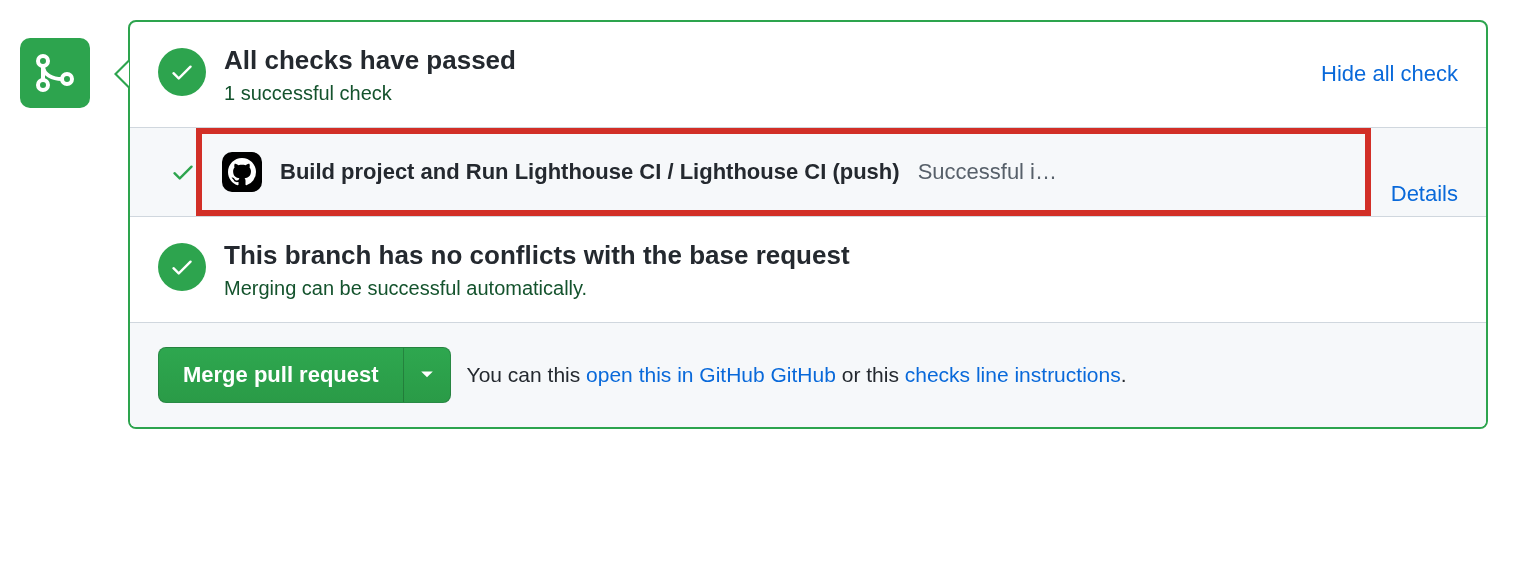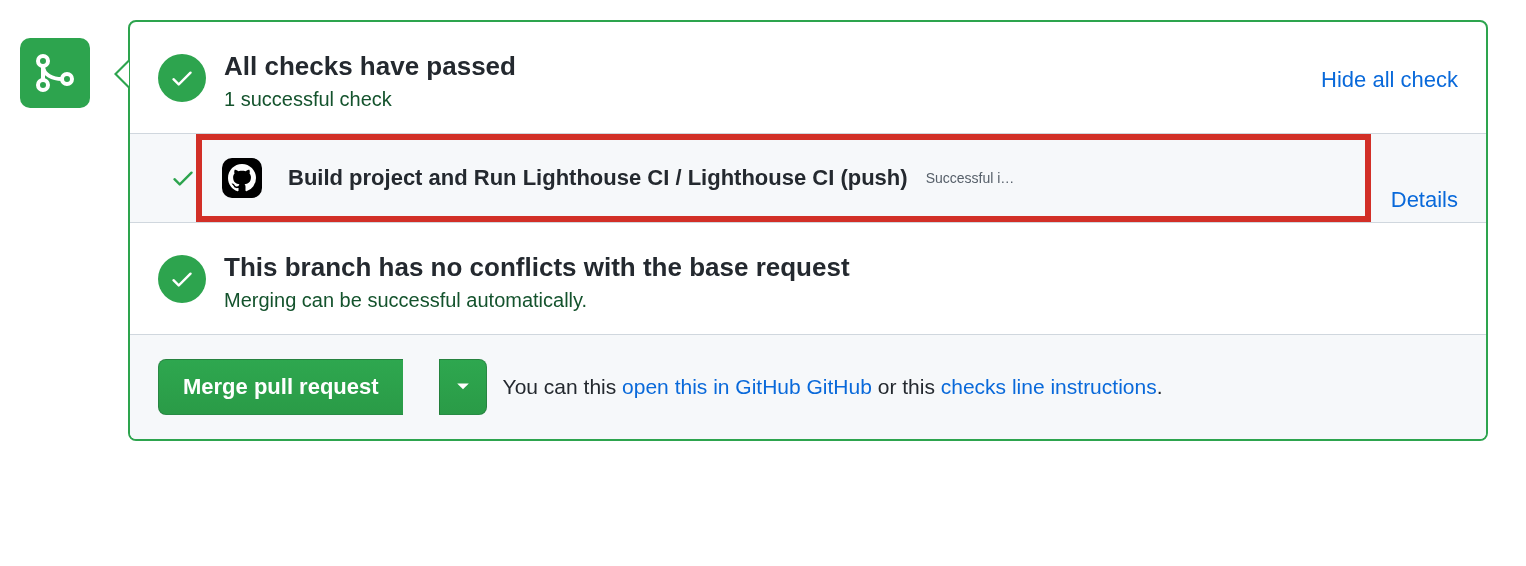--- a/index.html
+++ b/index.html
@@ -59,21 +59,20 @@
     background: #ffffff;
     overflow: hidden;
     max-width: 1360px;
   }
   .section {
     padding: 22px 28px;
     border-bottom: 1px solid #d0d7de;
     display: flex;
     align-items: flex-start;
     gap: 18px;
-    margin-top: 6px;
   }
   .section:last-child { border-bottom: none; }
   .status-circle {
     width: 48px;
     height: 48px;
     border-radius: 50%;
     background: #2da44e;
     display: flex;
     align-items: center;
     justify-content: center;
@@ -140,24 +139,23 @@
     flex-shrink: 0;
   }
   .gh-avatar svg { width: 28px; height: 28px; }
   .check-name {
     font-size: 22px;
     font-weight: 600;
     color: #24292f;
     white-space: nowrap;
     overflow: hidden;
     text-overflow: ellipsis;
-    margin-left: 8px;
   }
   .check-status {
-    font-size: 14px;
+    font-size: 22px;
     color: #57606a;
     white-space: nowrap;
     overflow: hidden;
     text-overflow: ellipsis;
     flex-shrink: 1;
     min-width: 0;
   }
   .check-text-wrap {
     display: flex;
     align-items: center;
@@ -172,21 +170,20 @@
   }
   .footer {
     background: #f6f8fa;
     padding: 24px 28px;
     display: flex;
     align-items: center;
     gap: 16px;
   }
   .btn-group {
     display: flex;
-    gap: 36px;
   }
   .btn-merge {
     background: #2da44e;
     background-image: linear-gradient(#2ea74f, #2a9b47);
     color: #ffffff;
     border: 1px solid rgba(27,31,36,0.2);
     font-size: 22px;
     font-weight: 600;
     padding: 14px 24px;
     border-radius: 8px 0 0 8px;

